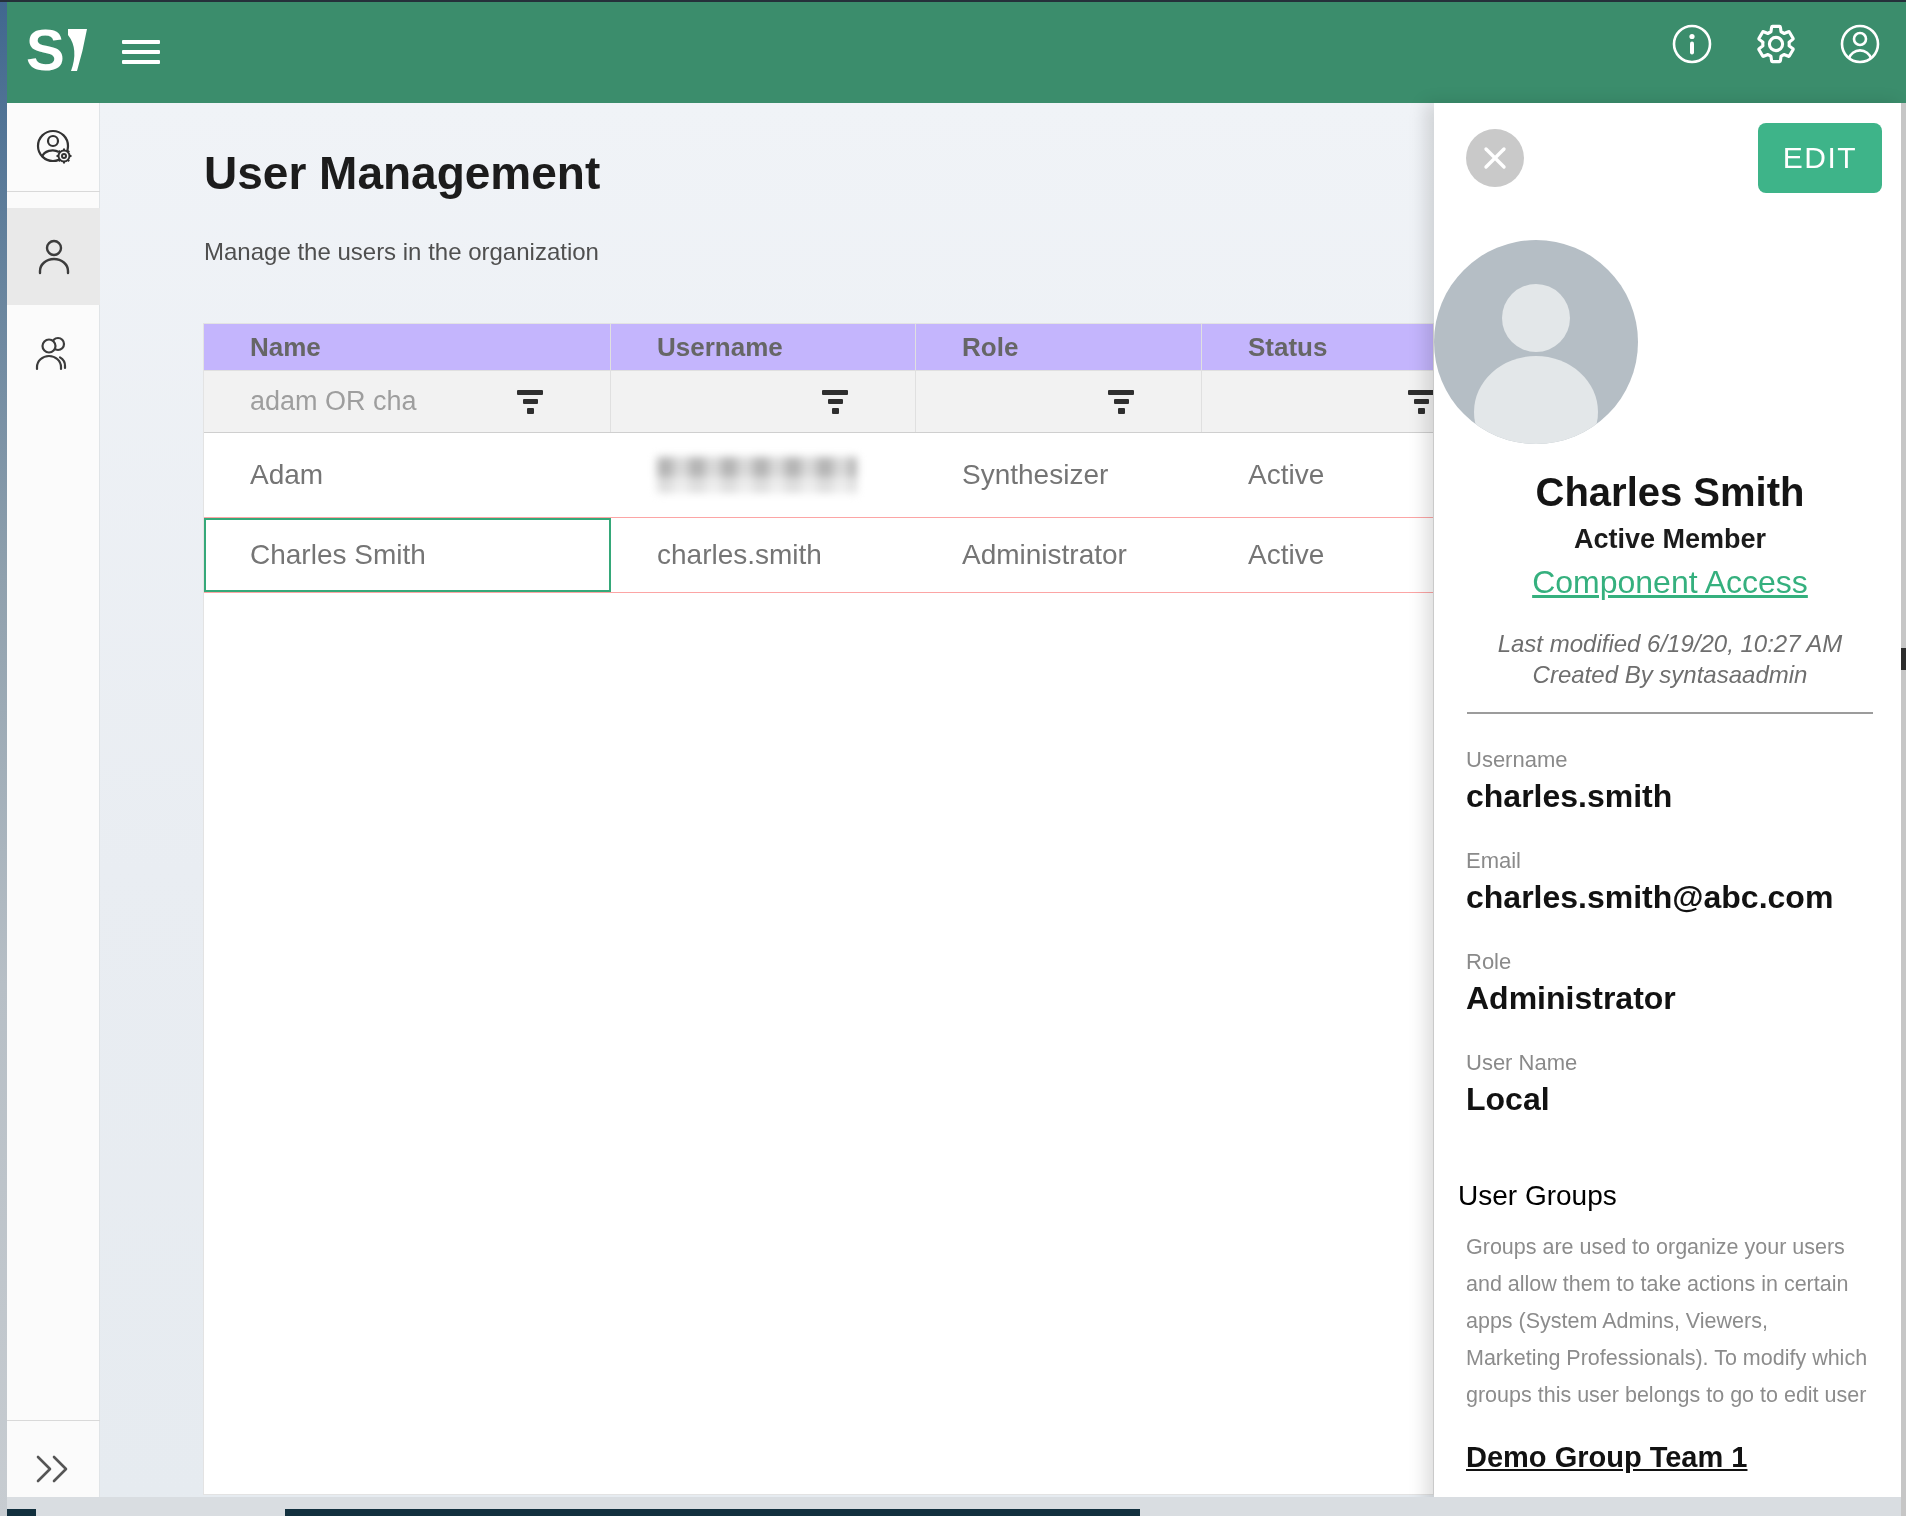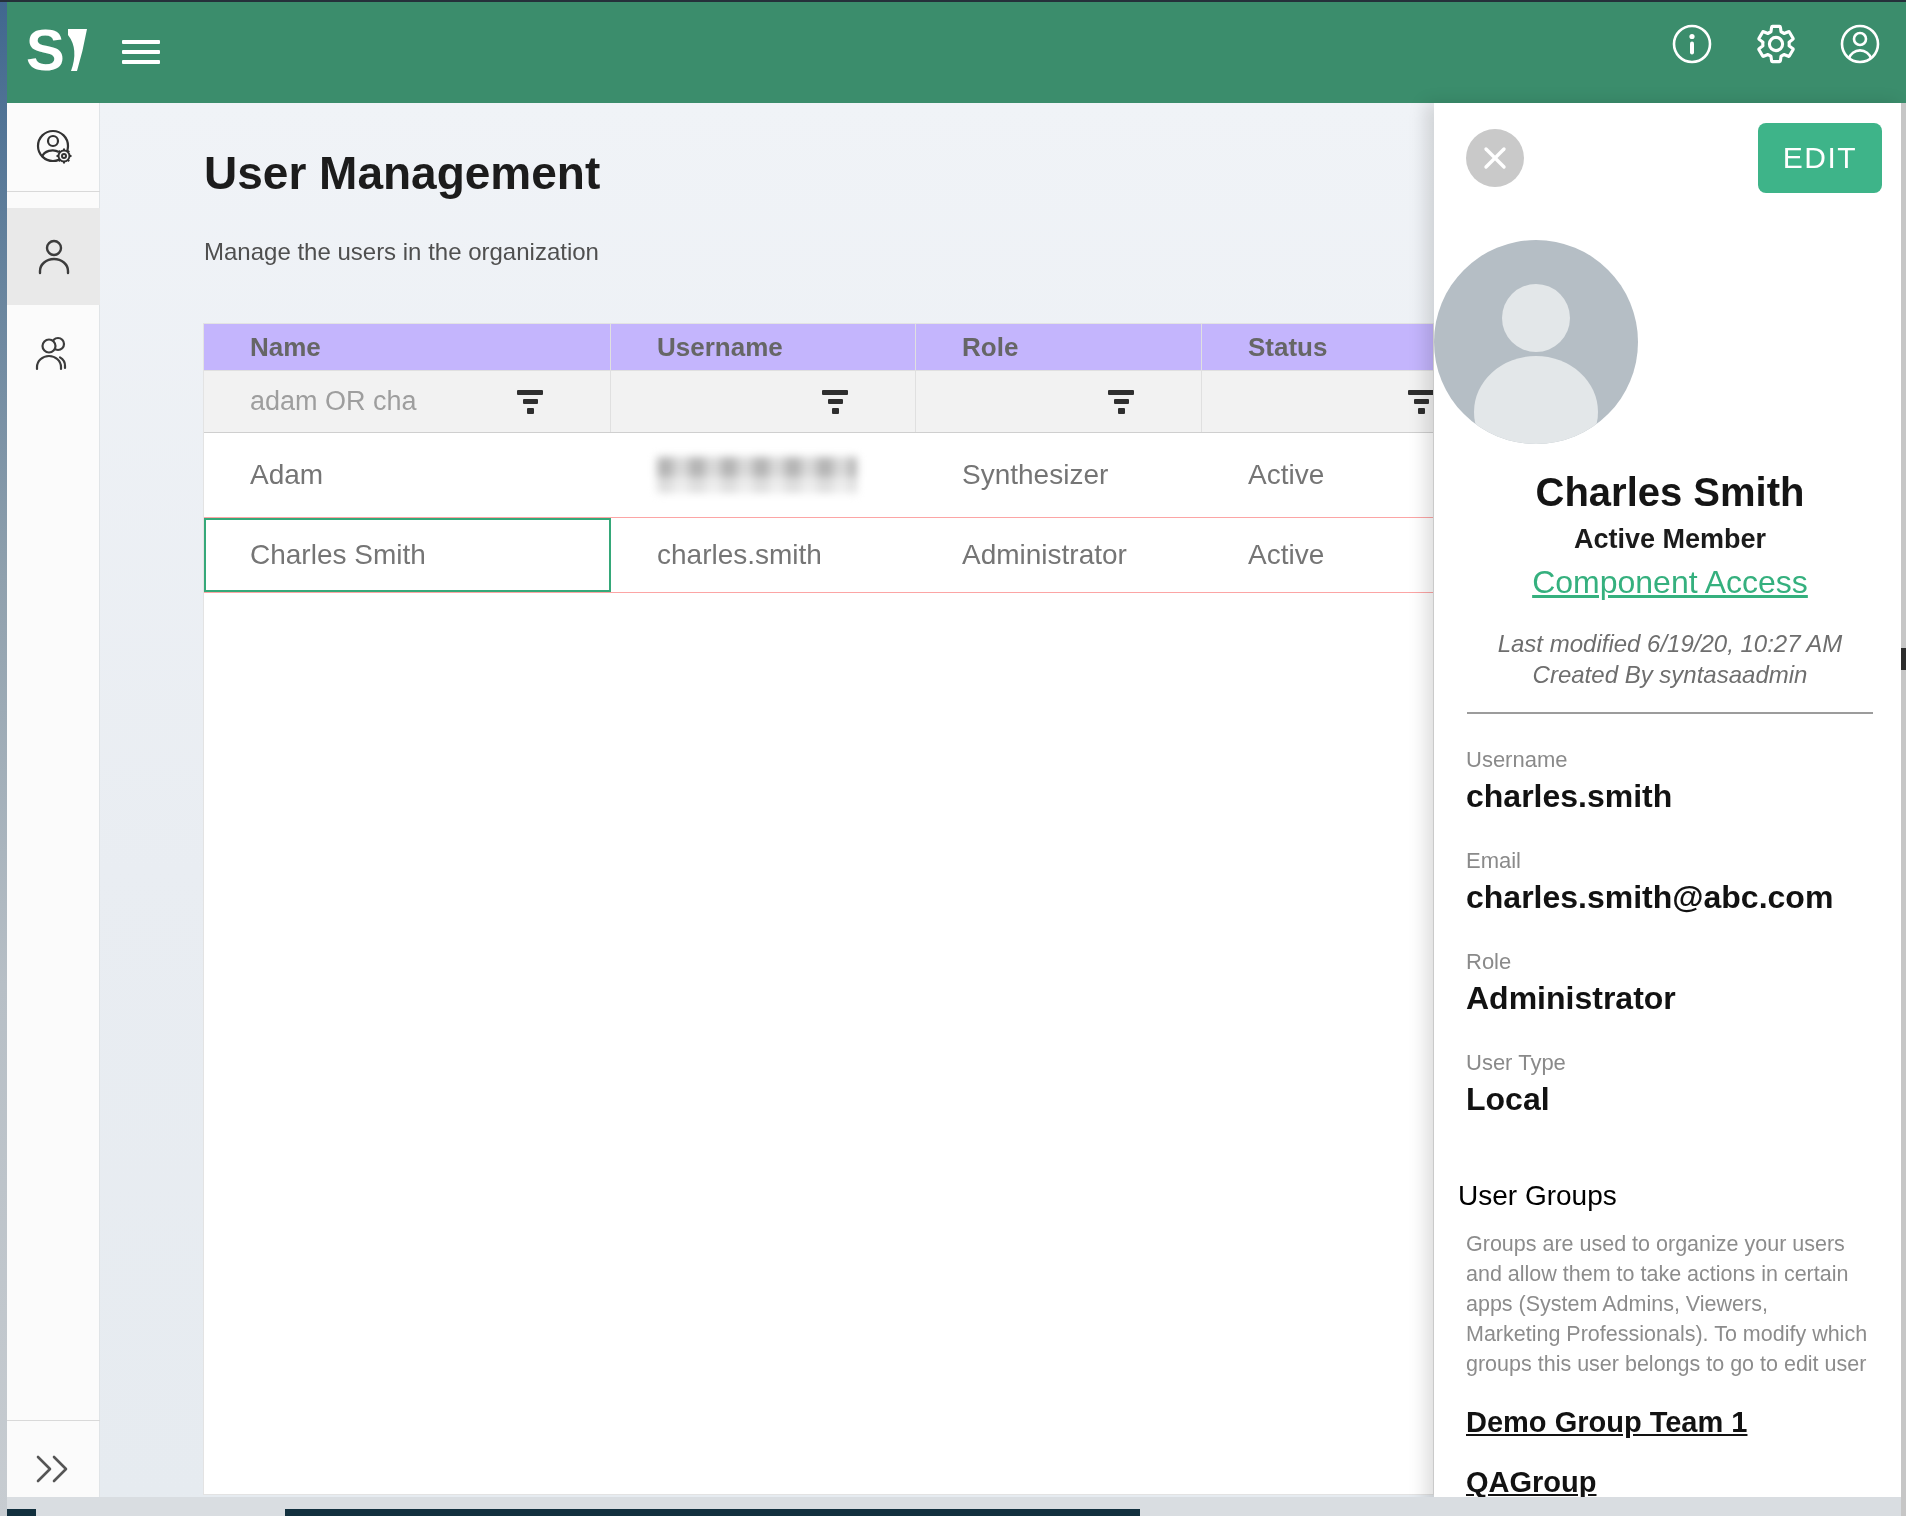--- a/index.html
+++ b/index.html
@@ -81,21 +81,21 @@
   .p-name { margin-top:22px; text-align:center; font-size:40px; font-weight:bold; color:#151515; }
   .p-member { margin-top:9px; text-align:center; font-size:27px; font-weight:bold; color:#1b1b1b; }
   .p-link { margin-top:9px; text-align:center; font-size:32px; color:#35b07e; text-decoration:underline; cursor:pointer; }
   .p-meta { margin-top:27px; text-align:center; font-style:italic; color:#6e6e6e; font-size:24px; line-height:31px; }
   .p-divider { margin:22px 33px 0; border-top:2px solid #9c9c9c; }
   .p-fields { padding:0 32px; }
   .field { margin-top:33px; }
   .field .f-label { font-size:22px; color:#8a8a8a; }
   .field .f-value { margin-top:5px; font-size:32px; font-weight:bold; color:#121212; }
   .groups-label { margin:62px 24px 0; font-size:28px; color:#000000; }
-  .groups-desc { margin:17px 32px 0; width:402px; font-size:21.5px; line-height:30px; color:#8c8c8c; }
+  .groups-desc { margin:17px 32px 0; width:402px; font-size:21.5px; line-height:37px; color:#8c8c8c; }
   .group-link { margin:27px 32px 0; font-size:29px; font-weight:bold; color:#121212; text-decoration:underline; cursor:pointer; }
 
   
   .v-scroll { position:absolute; right:0; top:103px; width:5px; height:1413px; background:#c6c6c6; z-index:80; }
   .v-thumb { position:absolute; right:0; top:545px; width:5px; height:22px; background:#2d2d2d; }
 </style>
 </head>
 <body>
 
 <div class="screen">
@@ -275,21 +275,21 @@
       </div>
       <div class="field">
         <div class="f-label">Email</div>
         <div class="f-value">charles.smith@abc.com</div>
       </div>
       <div class="field">
         <div class="f-label">Role</div>
         <div class="f-value">Administrator</div>
       </div>
       <div class="field">
-        <div class="f-label">User Type</div>
+        <div class="f-label">User Name</div>
         <div class="f-value">Local</div>
       </div>
     </div>
 
     <div class="groups-label">User Groups</div>
     <div class="groups-desc">Groups are used to organize your users and allow them to take actions in certain apps (System Admins, Viewers, Marketing Professionals). To modify which groups this user belongs to go to edit user</div>
     <div class="group-link">Demo Group Team 1</div>
     <div class="group-link">QAGroup</div>
   </div>
 

